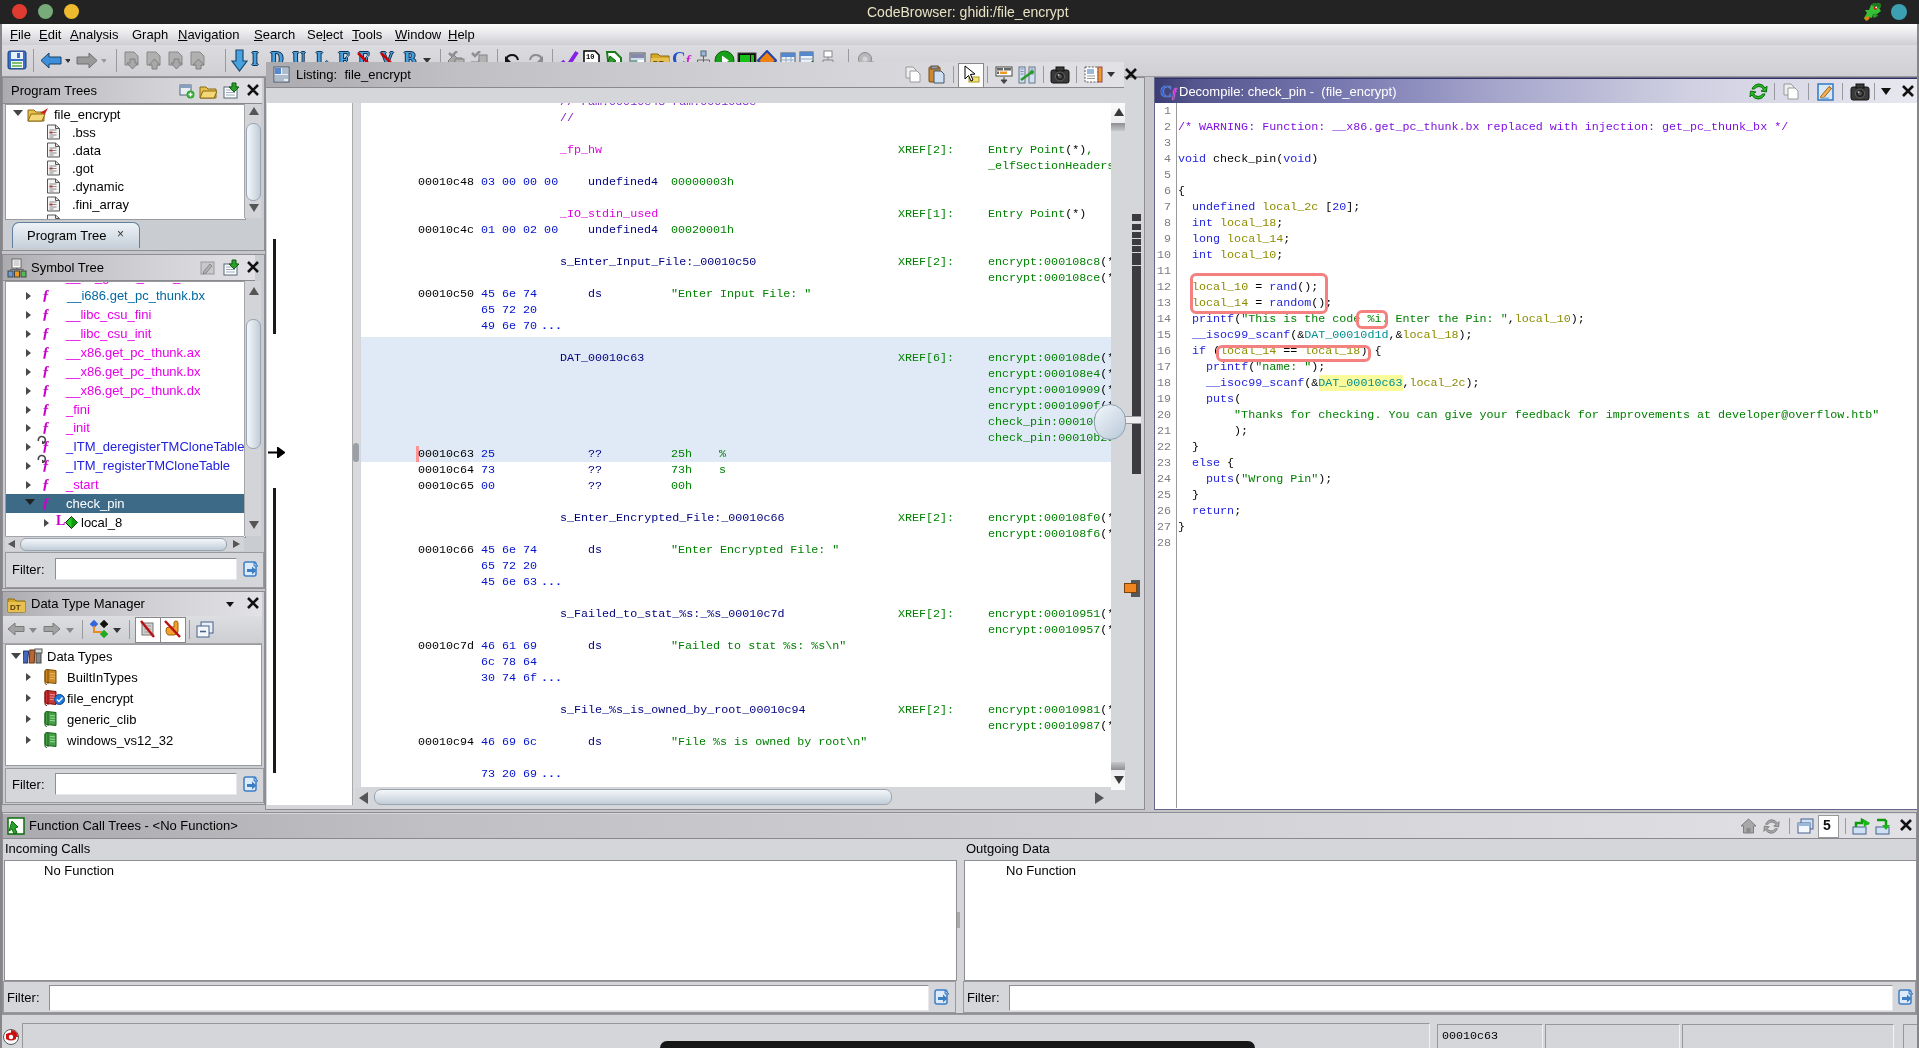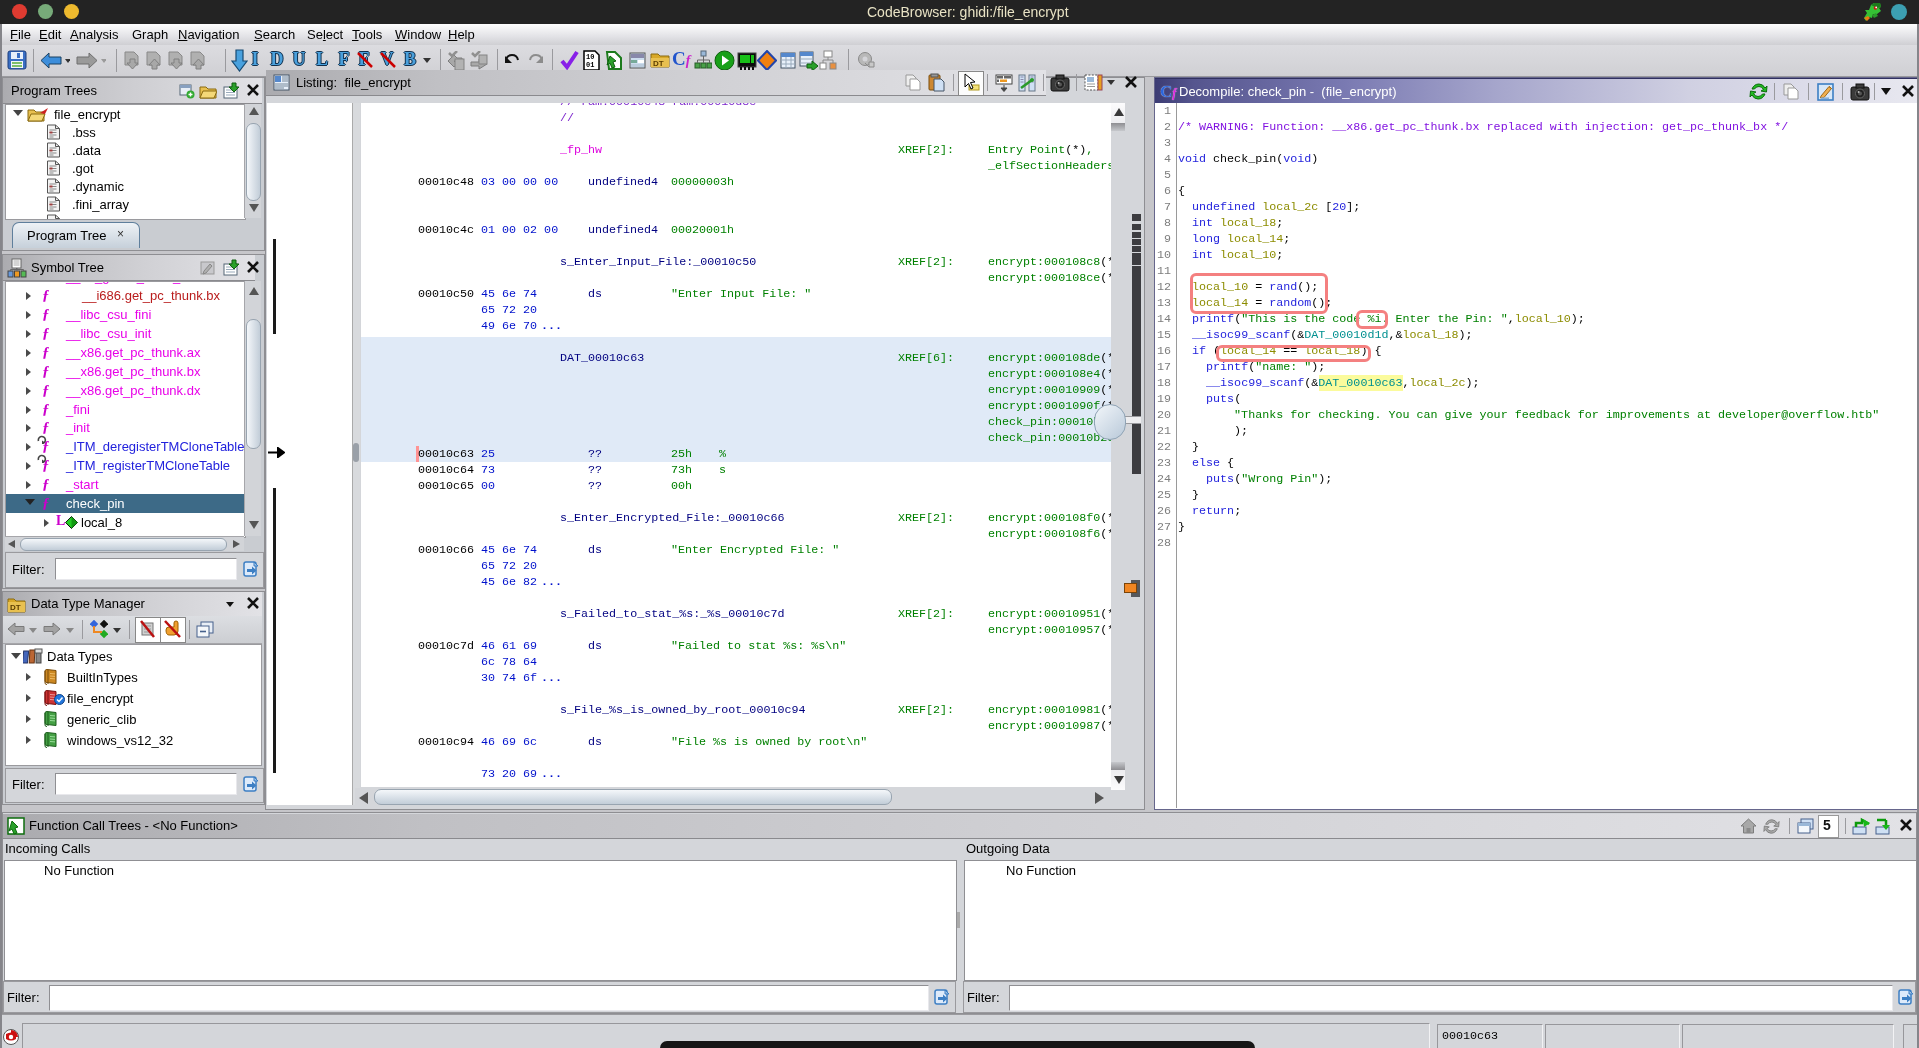--- a/index.html
+++ b/index.html
@@ -309,21 +309,21 @@
           <path d="M10 1 h4 v4 h3 l-5 5 l-5 -5 h3 z" fill="#2aa02a" stroke="#0f5f0f"></path>
         </svg>
     <svg class="abs" style="left:243px;top:4px" width="14" height="15" viewBox="0 0 14 15">
           <path d="M2 3 L12 13 M12 3 L2 13" stroke="#111" stroke-width="2.6"></path>
         </svg>
   </div>
   <div id="symtree" class="abs" style="left:2px;top:26px;width:239px;height:255px;background:#fff;border:1px solid #9a9a9e;overflow:hidden">
     <div class="srow" style="left:60px;top:-13px;color:#e800e8">__do_global_dtors_aux</div>
     <div class="abs tri-r" style="left:20px;top:10px"></div>
         <div class="abs fico" style="left:36px;top:5px">ƒ</div>
-        <div class="srow" style="left:76px;top:6px;color:#b91c1c">__i686.get_pc_thunk.bx</div>
+        <div class="srow" style="left:61px;top:6px;color:#0369a1">__i686.get_pc_thunk.bx</div>
     <div class="abs tri-r" style="left:20px;top:29px"></div>
         <div class="abs fico" style="left:36px;top:24px">ƒ</div>
         <div class="srow" style="left:60px;top:25px;color:#e800e8">__libc_csu_fini</div>
     <div class="abs tri-r" style="left:20px;top:48px"></div>
         <div class="abs fico" style="left:36px;top:43px">ƒ</div>
         <div class="srow" style="left:60px;top:44px;color:#e800e8">__libc_csu_init</div>
     <div class="abs tri-r" style="left:20px;top:67px"></div>
         <div class="abs fico" style="left:36px;top:62px">ƒ</div>
         <div class="srow" style="left:60px;top:63px;color:#e800e8">__x86.get_pc_thunk.ax</div>
     <div class="abs tri-r" style="left:20px;top:86px"></div>
@@ -491,21 +491,21 @@
     <div class="sunk abs" style="left:49px;top:4px;width:180px;height:20px"></div>
     <svg class="abs" style="left:236px;top:6px" width="18" height="18" viewBox="0 0 18 18">
           <rect x="2" y="2" width="12" height="14" rx="2" fill="#ddeafa" stroke="#3d7fc4" stroke-width="1.5"></rect>
           <path d="M12 2 l4 4 l-4 0 z" fill="#9ec4e8" stroke="#3d7fc4"></path>
           <path d="M5 9 h5 v-2.5 l4.5 4 l-4.5 4 v-2.5 h-5 z" fill="#3d7fc4"></path>
         </svg>
   </div>
 </div>
 
 <div class="abs" style="left:265px;top:77px;width:880px;height:733px;background:#d4d6da;border:1px solid #8e8e92;box-sizing:border-box"></div>
-<div class="hdr abs" style="left:266px;top:70px;width:780px;height:25px">
+<div class="hdr abs" style="left:266px;top:62px;width:858px;height:25px">
   <svg class="abs" style="left:7px;top:4px" width="17" height="17" viewBox="0 0 17 17">
         <rect x="1" y="1" width="15" height="15" fill="#e8f0fa" stroke="#456"></rect>
         <rect x="2" y="2" width="6" height="6" fill="#5588cc"></rect>
         <path d="M9 3 h6 M9 5 h6 M9 7 h6 M2 10 h13 M2 12 h13 M2 14 h9" stroke="#789" fill="none"></path>
       </svg>
   <div class="srow" style="left:30px;top:5px">Listing:&nbsp; file_encrypt</div>
   <svg class="abs" style="left:639px;top:4px" width="17" height="17" viewBox="0 0 17 17">
         <path d="M1 1 h7 l3 3 v8 h-10 z" fill="#eee" stroke="#999"></path>
         <path d="M5 5 h7 l3 3 v8 h-10 z" fill="#fff" stroke="#999"></path>
       </svg>
@@ -566,41 +566,42 @@
 <div class="abs" style="left:352px;top:103px;width:8px;height:702px;background:#d8dadd;border-left:1px solid #aaa;box-sizing:border-box"></div>
 <div class="abs" style="left:353px;top:443px;width:6px;height:19px;background:#9aa0a8;border-radius:3px"></div>
 
 <div id="lst" class="abs mono" style="left:361px;top:103px;width:750px;height:684px;background:#fff;overflow:hidden">
 <div class="abs" style="left:0;top:234px;width:750px;height:125px;background:#e0eaf7"></div>
 <div class="l" style="top:-9px"><s class="vio" style="left:199px">// ram:00010c48 ram:00010d8c</s></div>
 <div class="l" style="top:7px"><s class="vio" style="left:199px">//</s></div>
 <div class="l" style="top:39px"><s class="mag" style="left:199px">_fp_hw</s><s class="mar" style="left:537px">XREF[2]:</s><s class="grn" style="left:627px">Entry Point<s class="blk" style="position:static">(*)</s>,</s></div>
 <div class="l" style="top:55px"><s class="grn" style="left:627px">_elfSectionHeaders</s></div>
 <div class="l" style="top:71px"><s class="blk" style="left:57px">00010c48</s><s class="blu" style="left:120px">03 00 00 00</s><s class="navy" style="left:227px">undefined4</s><s class="grn" style="left:310px">00000003h</s></div>
+<div class="l" style="top:103px"><s class="mag" style="left:199px">_IO_stdin_used</s><s class="mar" style="left:537px">XREF[1]:</s><s class="grn" style="left:627px">Entry Point<s class="blk" style="position:static">(*)</s></s></div>
 <div class="l" style="top:119px"><s class="blk" style="left:57px">00010c4c</s><s class="blu" style="left:120px">01 00 02 00</s><s class="navy" style="left:227px">undefined4</s><s class="grn" style="left:310px">00020001h</s></div>
 <div class="l" style="top:151px"><s class="navy" style="left:199px">s_Enter_Input_File:_00010c50</s><s class="mar" style="left:537px">XREF[2]:</s><s class="grn" style="left:627px">encrypt:000108c8<s class="blk" style="position:static">(*</s></s></div>
 <div class="l" style="top:167px"><s class="grn" style="left:627px">encrypt:000108ce<s class="blk" style="position:static">(*</s></s></div>
 <div class="l" style="top:183px"><s class="blk" style="left:57px">00010c50</s><s class="blu" style="left:120px">45 6e 74</s><s class="navy" style="left:227px">ds</s><s class="grn" style="left:310px">"Enter Input File: "</s></div>
 <div class="l" style="top:199px"><s class="blu" style="left:120px">65 72 20</s></div>
 <div class="l" style="top:215px"><s class="blu" style="left:120px">49 6e 70</s><s class="blu" style="left:180px;font-weight:bold">...</s></div>
 <div class="l" style="top:247px"><s class="navy" style="left:199px">DAT_00010c63</s><s class="mar" style="left:537px">XREF[6]:</s><s class="grn" style="left:627px">encrypt:000108de<s class="blk" style="position:static">(*</s></s></div>
 <div class="l" style="top:263px"><s class="grn" style="left:627px">encrypt:000108e4<s class="blk" style="position:static">(*</s></s></div>
 <div class="l" style="top:279px"><s class="grn" style="left:627px">encrypt:00010909<s class="blk" style="position:static">(*</s></s></div>
 <div class="l" style="top:295px"><s class="grn" style="left:627px">encrypt:0001090f<s class="blk" style="position:static">(*</s></s></div>
 <div class="l" style="top:311px"><s class="grn" style="left:627px">check_pin:00010b27</s></div>
 <div class="l" style="top:327px"><s class="grn" style="left:627px">check_pin:00010b2d</s></div>
 <div class="abs" style="left:55px;top:343px;width:3px;height:16px;background:#ff9494"></div>
 <div class="l" style="top:343px"><s class="blk" style="left:57px">00010c63</s><s class="blu" style="left:120px">25</s><s class="navy" style="left:227px">??</s><s class="grn" style="left:310px">25h</s><s class="grn" style="left:358px">%</s></div>
 <div class="l" style="top:359px"><s class="blk" style="left:57px">00010c64</s><s class="blu" style="left:120px">73</s><s class="navy" style="left:227px">??</s><s class="grn" style="left:310px">73h</s><s class="grn" style="left:358px">s</s></div>
 <div class="l" style="top:375px"><s class="blk" style="left:57px">00010c65</s><s class="blu" style="left:120px">00</s><s class="navy" style="left:227px">??</s><s class="grn" style="left:310px">00h</s></div>
 <div class="l" style="top:407px"><s class="navy" style="left:199px">s_Enter_Encrypted_File:_00010c66</s><s class="mar" style="left:537px">XREF[2]:</s><s class="grn" style="left:627px">encrypt:000108f0<s class="blk" style="position:static">(*</s></s></div>
 <div class="l" style="top:423px"><s class="grn" style="left:627px">encrypt:000108f6<s class="blk" style="position:static">(*</s></s></div>
 <div class="l" style="top:439px"><s class="blk" style="left:57px">00010c66</s><s class="blu" style="left:120px">45 6e 74</s><s class="navy" style="left:227px">ds</s><s class="grn" style="left:310px">"Enter Encrypted File: "</s></div>
 <div class="l" style="top:455px"><s class="blu" style="left:120px">65 72 20</s></div>
-<div class="l" style="top:471px"><s class="blu" style="left:120px">45 6e 82</s><s class="blu" style="left:180px;font-weight:bold">...</s></div>
+<div class="l" style="top:471px"><s class="blu" style="left:120px">45 6e 63</s><s class="blu" style="left:180px;font-weight:bold">...</s></div>
 <div class="l" style="top:503px"><s class="navy" style="left:199px">s_Failed_to_stat_%s:_%s_00010c7d</s><s class="mar" style="left:537px">XREF[2]:</s><s class="grn" style="left:627px">encrypt:00010951<s class="blk" style="position:static">(*</s></s></div>
 <div class="l" style="top:519px"><s class="grn" style="left:627px">encrypt:00010957<s class="blk" style="position:static">(*</s></s></div>
 <div class="l" style="top:535px"><s class="blk" style="left:57px">00010c7d</s><s class="blu" style="left:120px">46 61 69</s><s class="navy" style="left:227px">ds</s><s class="grn" style="left:310px">"Failed to stat %s: %s\n"</s></div>
 <div class="l" style="top:551px"><s class="blu" style="left:120px">6c 78 64</s></div>
 <div class="l" style="top:567px"><s class="blu" style="left:120px">30 74 6f</s><s class="blu" style="left:180px;font-weight:bold">...</s></div>
 <div class="l" style="top:599px"><s class="navy" style="left:199px">s_File_%s_is_owned_by_root_00010c94</s><s class="mar" style="left:537px">XREF[2]:</s><s class="grn" style="left:627px">encrypt:00010981<s class="blk" style="position:static">(*</s></s></div>
 <div class="l" style="top:615px"><s class="grn" style="left:627px">encrypt:00010987<s class="blk" style="position:static">(*</s></s></div>
 <div class="l" style="top:631px"><s class="blk" style="left:57px">00010c94</s><s class="blu" style="left:120px">46 69 6c</s><s class="navy" style="left:227px">ds</s><s class="grn" style="left:310px">"File %s is owned by root\n"</s></div>
 <div class="l" style="top:663px"><s class="blu" style="left:120px">73 20 69</s><s class="blu" style="left:180px;font-weight:bold">...</s></div>
 </div>

